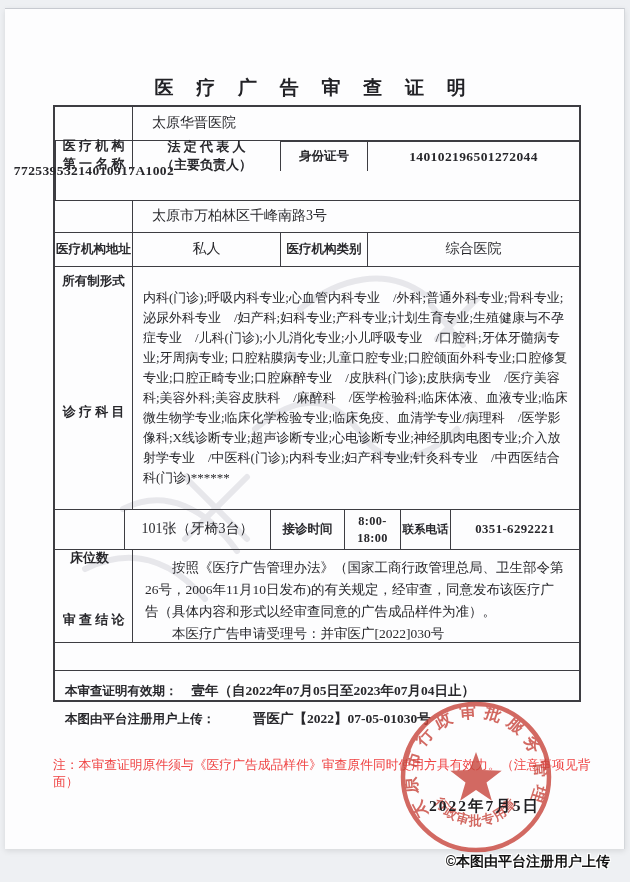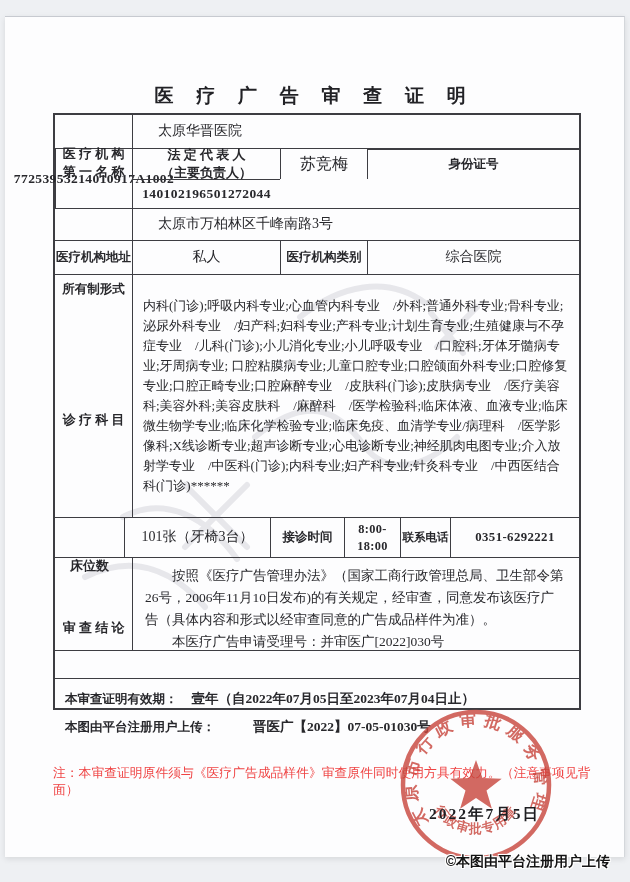--- a/index.html
+++ b/index.html
@@ -1,29 +1,29 @@
 <!DOCTYPE html>
 <html><head>
 <meta charset="utf-8">
 <style>
   html,body{margin:0;padding:0;}
   body{background:#dfe2e7;font-family:"Liberation Serif",serif;}
   .stage{position:relative;width:630px;height:882px;background:#eef0f3;overflow:hidden;margin:0 auto;}
-  .paper{position:absolute;left:5px;top:16px;width:619px;height:840px;background:#fdfdfe;
+  .paper{position:absolute;left:5px;top:8px;width:619px;height:840px;background:#fdfdfe;
          border-top:1px solid #c7cad0;border-right:1px solid #d4d7db;box-shadow:0 2px 6px rgba(0,0,0,.10);}
   .title{position:absolute;left:0;top:66px;width:100%;text-align:center;font-size:19px;font-weight:700;
          letter-spacing:9px;color:#222226;}
   
   .doc-table{position:absolute;left:48px;top:96px;width:524px;border:2px solid #3d3d42;color:#28282c;z-index:2;}
   .t-row{display:flex;border-top:1.5px solid #3d3d42;box-sizing:border-box;}
   .t-row:first-child{border-top:none;}
   .cell{box-sizing:border-box;border-left:1.5px solid #3d3d42;display:flex;align-items:center;
         justify-content:center;text-align:center;font-size:14px;line-height:1.35;}
   .cell:first-child{border-left:none;margin-top:48px;}
-  .left{justify-content:flex-start;text-align:left;padding:0 25px;}
+  .left{justify-content:flex-start;text-align:left;padding:0 19px;}
   .lab-serif{font-size:13px;font-weight:600;white-space:pre-line;}
   .lab-sans{font-family:"Liberation Sans",sans-serif;font-size:12.5px;font-weight:700;white-space:pre-line;}
   .num{font-weight:700;letter-spacing:.4px;font-size:13.5px;}
   .r1{height:33px;} .r3{height:32px;} .r4{height:34px;} .r5{height:243px;}
   .r6{height:40px;} .r7{height:50px;} .r8{height:93px;} .r9{height:28px;} .r10{height:30px;}
   
   .r2{display:grid;grid-template-columns:77px 148px 87px 1fr;grid-template-rows:30px 29px;
       border-top:1.5px solid #3d3d42;}
   .r2 > div{box-sizing:border-box;border-left:1.5px solid #3d3d42;display:flex;align-items:center;justify-content:center;text-align:center;}
   .r2 .g-lab{grid-row:1/3;border-left:none;}
@@ -75,21 +75,20 @@
       <div class="t-row r1">
         <div class="cell w1 lab-serif">医 疗 机 构
 第 一 名 称</div>
         <div class="cell wf left">太原华晋医院</div>
       </div>
 
       <div class="r2">
         <div class="g-lic num">77253953214010917A1002</div>
         <div class="lab-serif">法 定 代 表 人
 （主要负责人）</div>
-        <div>苏竞梅</div>
         <div class="g-bt lab-sans">身份证号</div>
         <div class="g-bt num">140102196501272044</div>
       </div>
 
       <div class="t-row r3">
         <div class="cell w1 lab-sans">医疗机构地址</div>
         <div class="cell wf left">太原市万柏林区千峰南路3号</div>
       </div>
 
       <div class="t-row r4">

